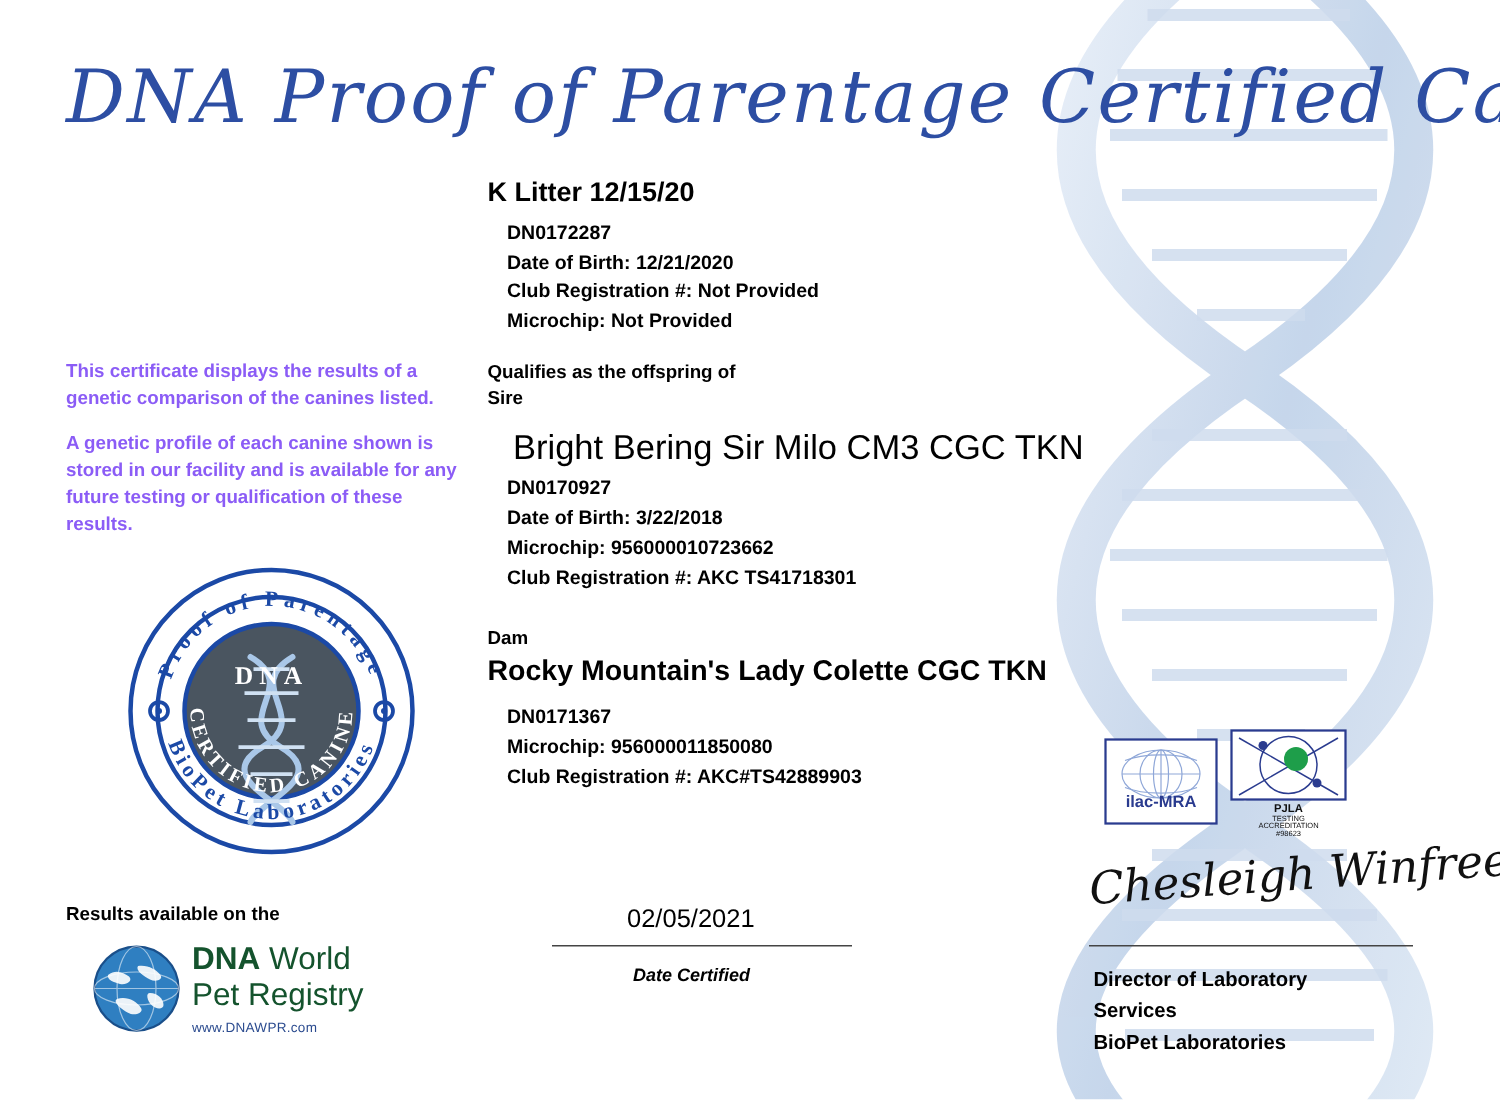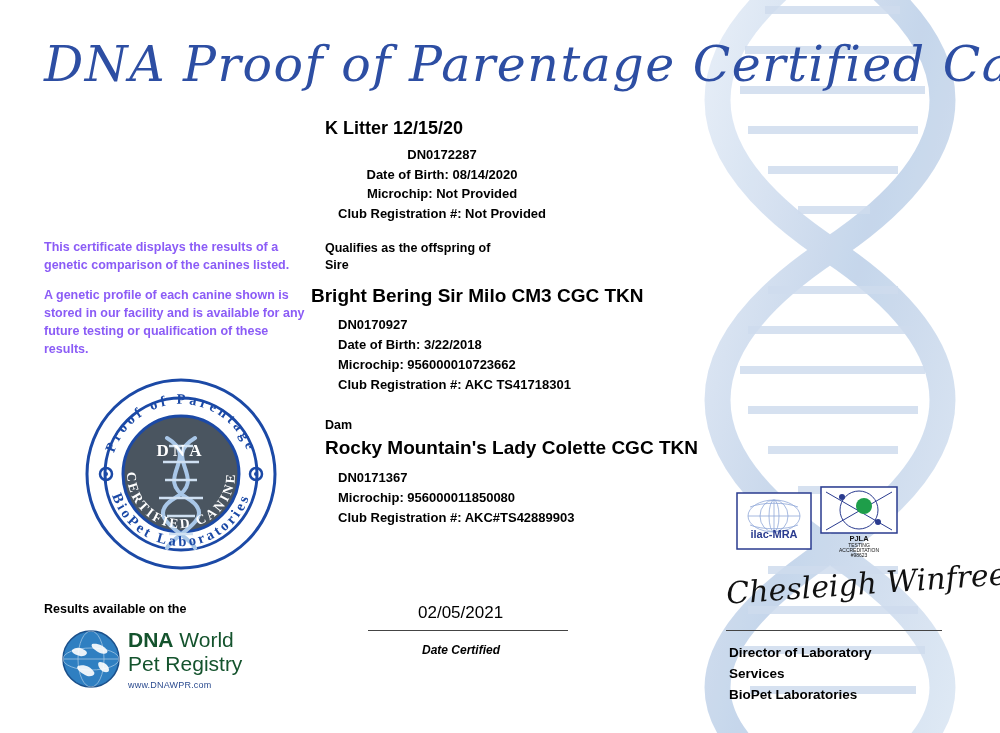--- a/index.html
+++ b/index.html
@@ -82,36 +82,35 @@
     top: 118px;
     font-size: 18px;
     font-weight: bold;
   }
   .litter-lines {
     left: 338px;
     top: 145px;
     font-size: 13px;
     font-weight: bold;
     line-height: 1.5;
-    text-align: center;
   }
 
   .qualifies {
     left: 325px;
     top: 240px;
     font-size: 12.5px;
     font-weight: bold;
     line-height: 1.32;
   }
 
   .sire-name {
-    left: 311px;
+    left: 342px;
     top: 285px;
-    font-size: 19px;
-    font-weight: bold;
+    font-size: 23px;
+    font-weight: normal;
   }
   .sire-lines {
     left: 338px;
     top: 315px;
     font-size: 13px;
     font-weight: bold;
     line-height: 1.55;
   }
 
   .dam-label {
@@ -327,23 +326,23 @@
       <text font-family="Liberation Serif, serif" font-size="14.5" fill="#1b49a6" letter-spacing="3" font-weight="bold">
         <textPath href="#arcBotOuter" startOffset="50%" text-anchor="middle">BioPet Laboratories</textPath>
       </text>
       <text x="98" y="80" text-anchor="middle" font-family="Liberation Serif, serif" font-size="17" letter-spacing="4" fill="#ffffff" font-weight="bold">DNA</text>
     </svg>
   </div>
 
   <div class="block litter-title">K Litter 12/15/20</div>
   <div class="block litter-lines">
     <div>DN0172287</div>
-    <div>Date of Birth: 08/14/2020</div>
+    <div>Date of Birth: 12/21/2020</div>
+    <div>Club Registration #: Not Provided</div>
     <div>Microchip: Not Provided</div>
-    <div>Club Registration #: Not Provided</div>
   </div>
 
   <div class="block qualifies">
     <div>Qualifies as the offspring of</div>
     <div>Sire</div>
   </div>
 
   <div class="block sire-name nowrap">Bright Bering Sir Milo CM3 CGC TKN</div>
   <div class="block sire-lines">
     <div>DN0170927</div>

